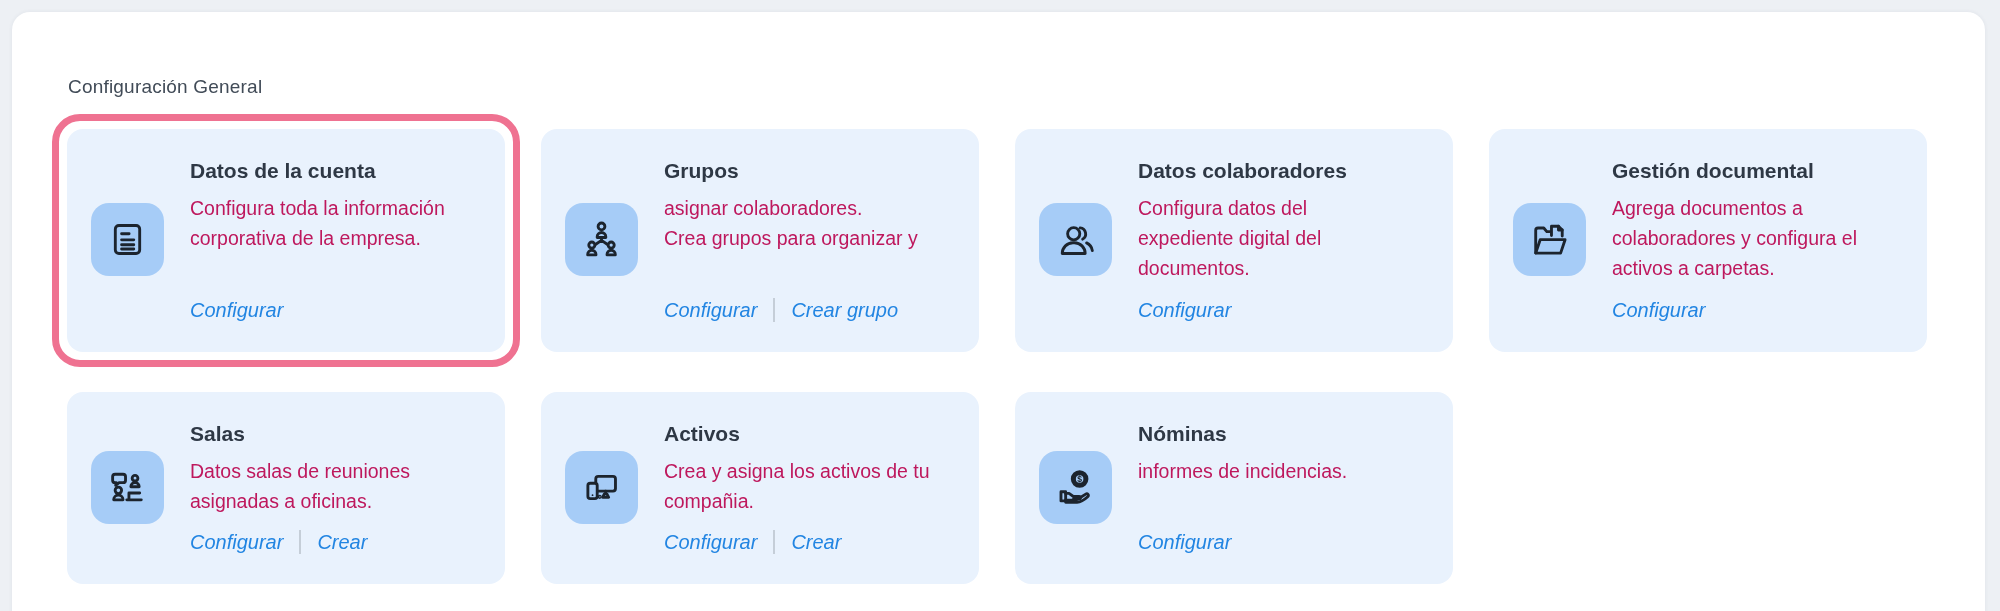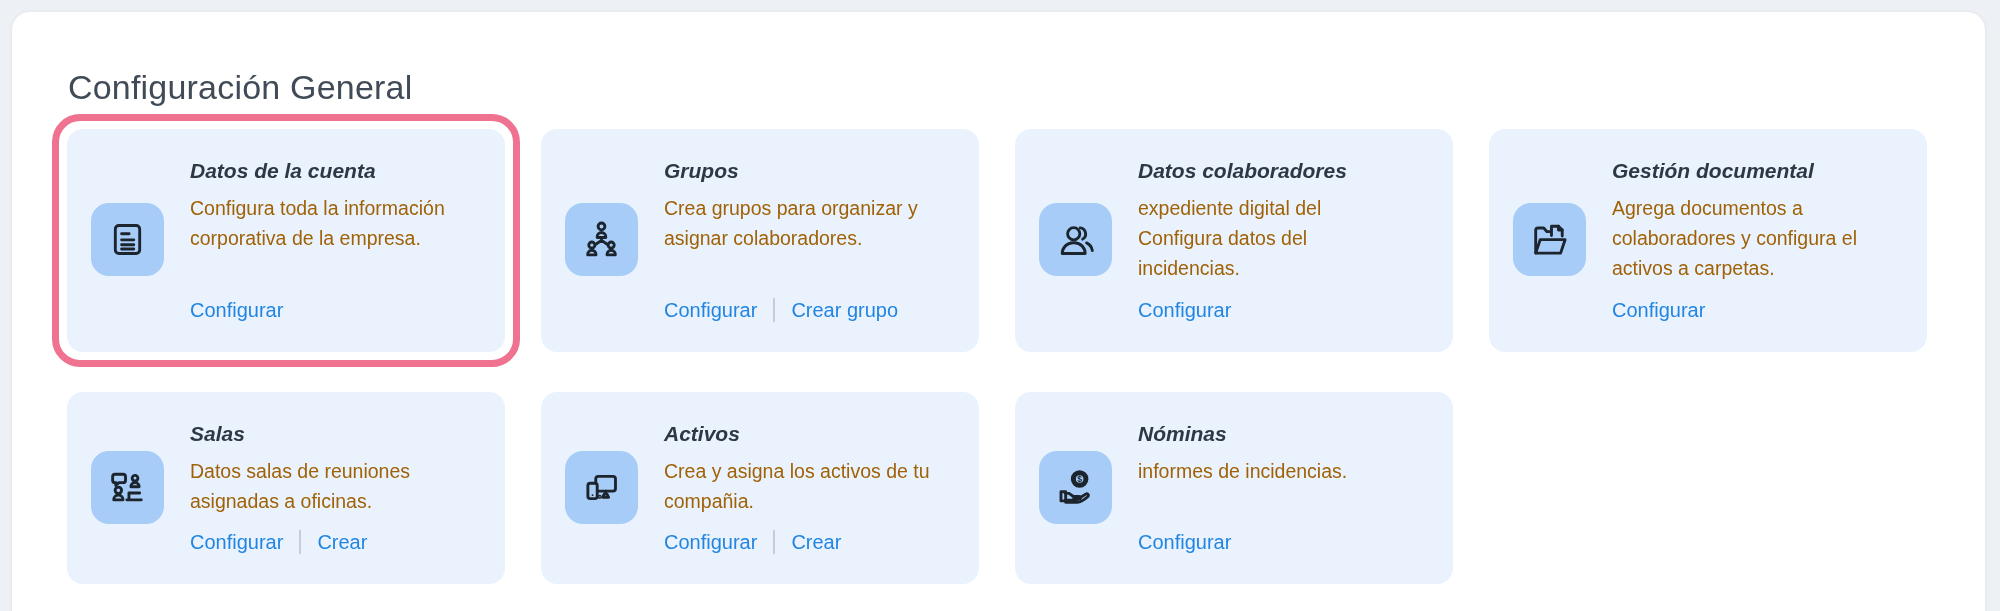--- a/index.html
+++ b/index.html
@@ -18,21 +18,21 @@
     width: 1973px;
     height: 660px;
     background: #ffffff;
     border-radius: 18px;
     box-shadow: 0 0 4px rgba(40,60,90,0.07);
     box-sizing: border-box;
     padding: 58px 55px 0 55px;
   }
   .page-title {
     margin: 0 0 25px 1px;
-    font-size: 34px;
+    font-size: 19px;
     line-height: 34px;
     font-weight: 400;
     color: #414b57;
     letter-spacing: 0.2px;
   }
   .cards-grid {
     display: grid;
     grid-template-columns: repeat(4, 438px);
     grid-template-rows: 223px 192px;
     column-gap: 36px;
@@ -81,33 +81,33 @@
     flex: 1;
     padding-top: 2px;
     min-width: 0;
   }
   .card-title {
     margin: 0 0 10px 0;
     font-size: 21px;
     line-height: 24px;
     font-weight: 700;
     color: #2e3845;
-    font-style: italic;
   }
   .desc-line {
     font-size: 19.5px;
     line-height: 30px;
-    color: #a16207;
+    color: #be185d;
     white-space: nowrap;
   }
   .card-links {
     margin-top: auto;
     display: flex;
     align-items: flex-start;
     gap: 16px;
+    font-style: italic;
   }
   .link {
     font-size: 20px;
     line-height: 24px;
     color: #2285e2;
     text-decoration: none;
     cursor: pointer;
   }
   .link-divider {
     width: 2px;
@@ -151,22 +151,22 @@
           <path d="M12 10.9v1.6 M12 12.5l-3.4 2.3 M12 12.5l3.4 2.3"></path>
           <circle cx="6.6" cy="15.1" r="1.7"></circle>
           <path d="M4.3 20.6v-.3a2.3 2.3 0 0 1 4.6 0v.3z"></path>
           <circle cx="17.4" cy="15.1" r="1.7"></circle>
           <path d="M15.1 20.6v-.3a2.3 2.3 0 0 1 4.6 0v.3z"></path>
         </svg>
       </div>
       <div class="card-body">
         <h2 class="card-title">Grupos</h2>
         <div class="card-desc">
+          <div class="desc-line">asignar colaboradores.</div>
           <div class="desc-line">Crea grupos para organizar y</div>
-          <div class="desc-line">asignar colaboradores.</div>
         </div>
         <div class="card-links">
           <a class="link">Configurar</a>
           <span class="link-divider"></span>
           <a class="link">Crear grupo</a>
         </div>
       </div>
     </div>
 
     <div class="card">
@@ -174,23 +174,23 @@
         <svg viewBox="0 0 24 24">
           <circle cx="11" cy="8.8" r="3.4"></circle>
           <path d="M4.6 19.8c0-3.3 2.7-6 6-6h.8c3.3 0 6 2.7 6 6z"></path>
           <path d="M14.6 5.5a3.4 3.4 0 0 1 1.4 6.3"></path>
           <path d="M18.2 13.9c1.7.8 2.9 2.4 3.2 4.3"></path>
         </svg>
       </div>
       <div class="card-body">
         <h2 class="card-title">Datos colaboradores</h2>
         <div class="card-desc">
+          <div class="desc-line">Configura datos del</div>
           <div class="desc-line">expediente digital del</div>
-          <div class="desc-line">Configura datos del</div>
-          <div class="desc-line">incidencias.</div>
+          <div class="desc-line">documentos.</div>
         </div>
         <div class="card-links">
           <a class="link">Configurar</a>
         </div>
       </div>
     </div>
 
     <div class="card">
       <div class="icon-tile">
         <svg viewBox="0 0 24 24">

